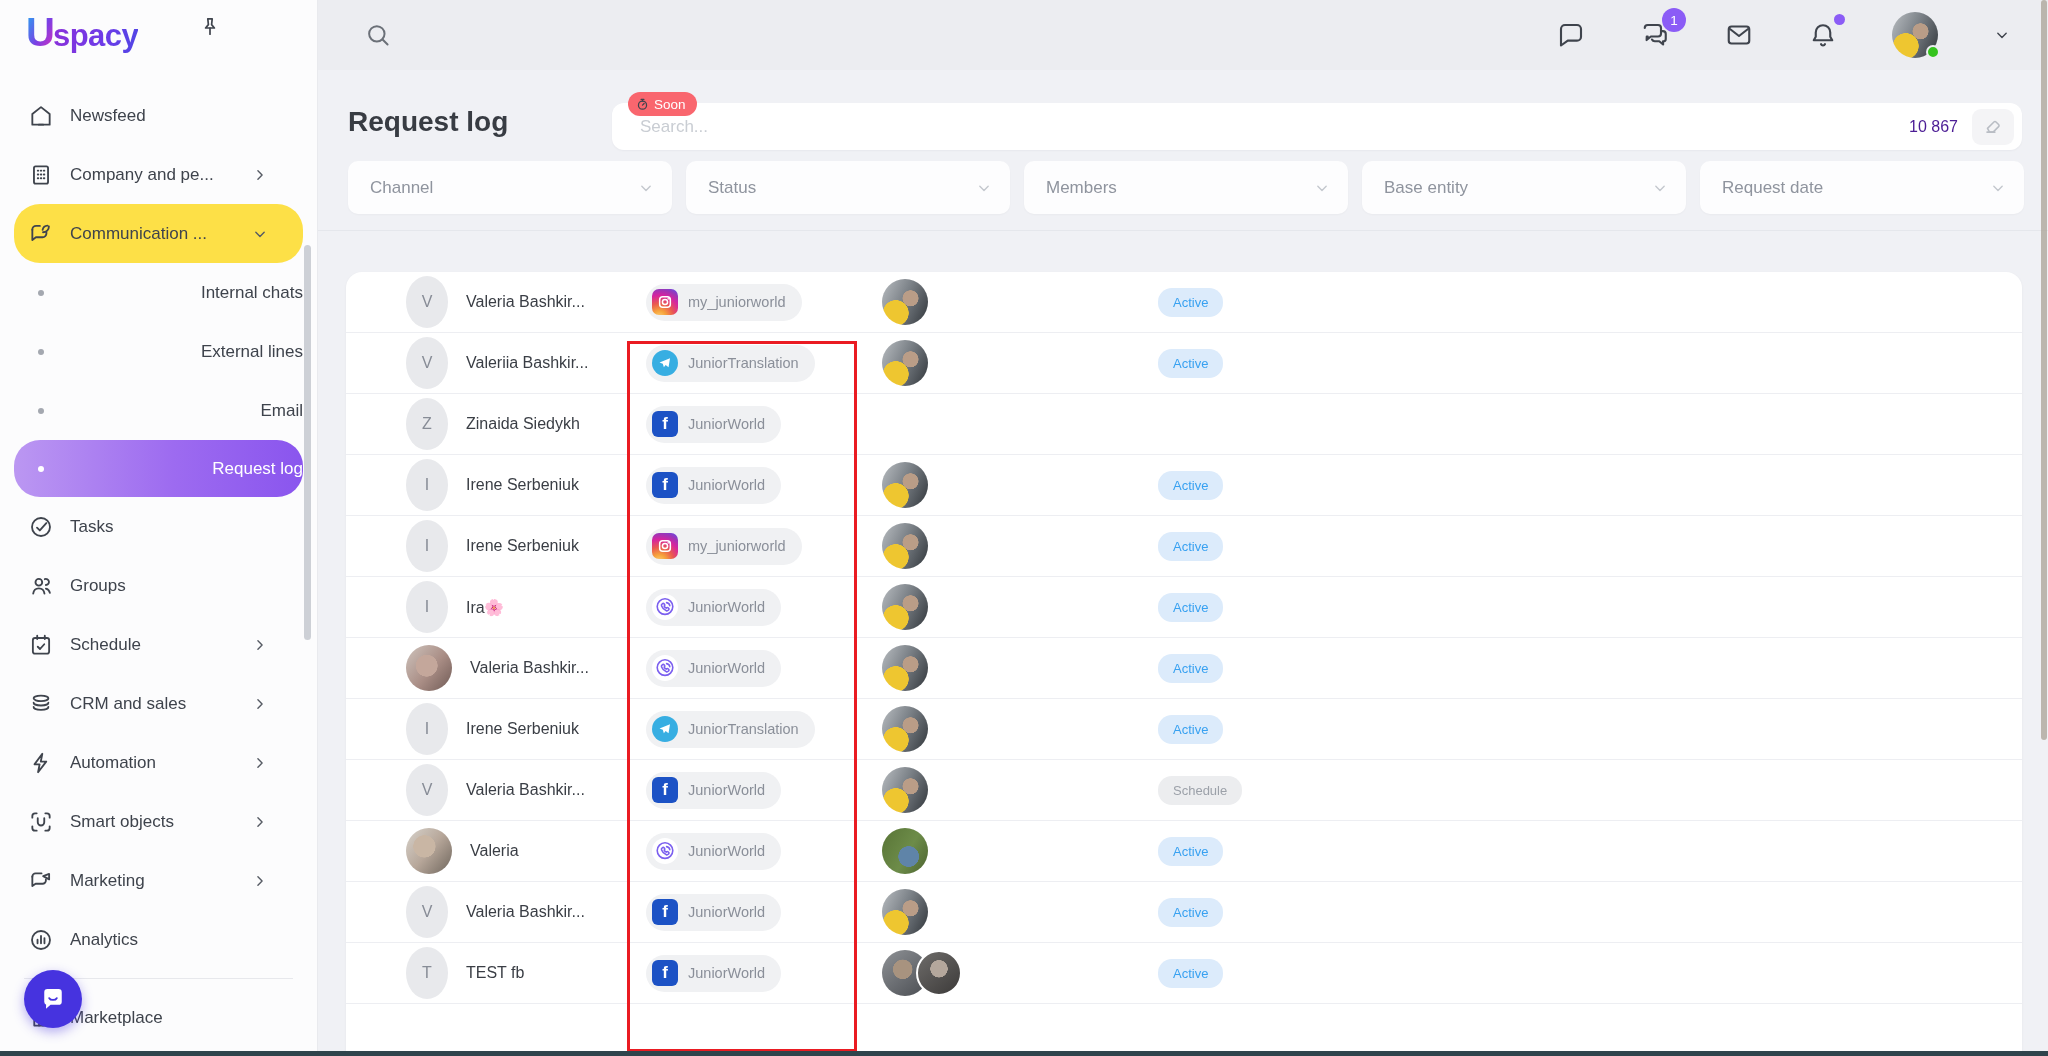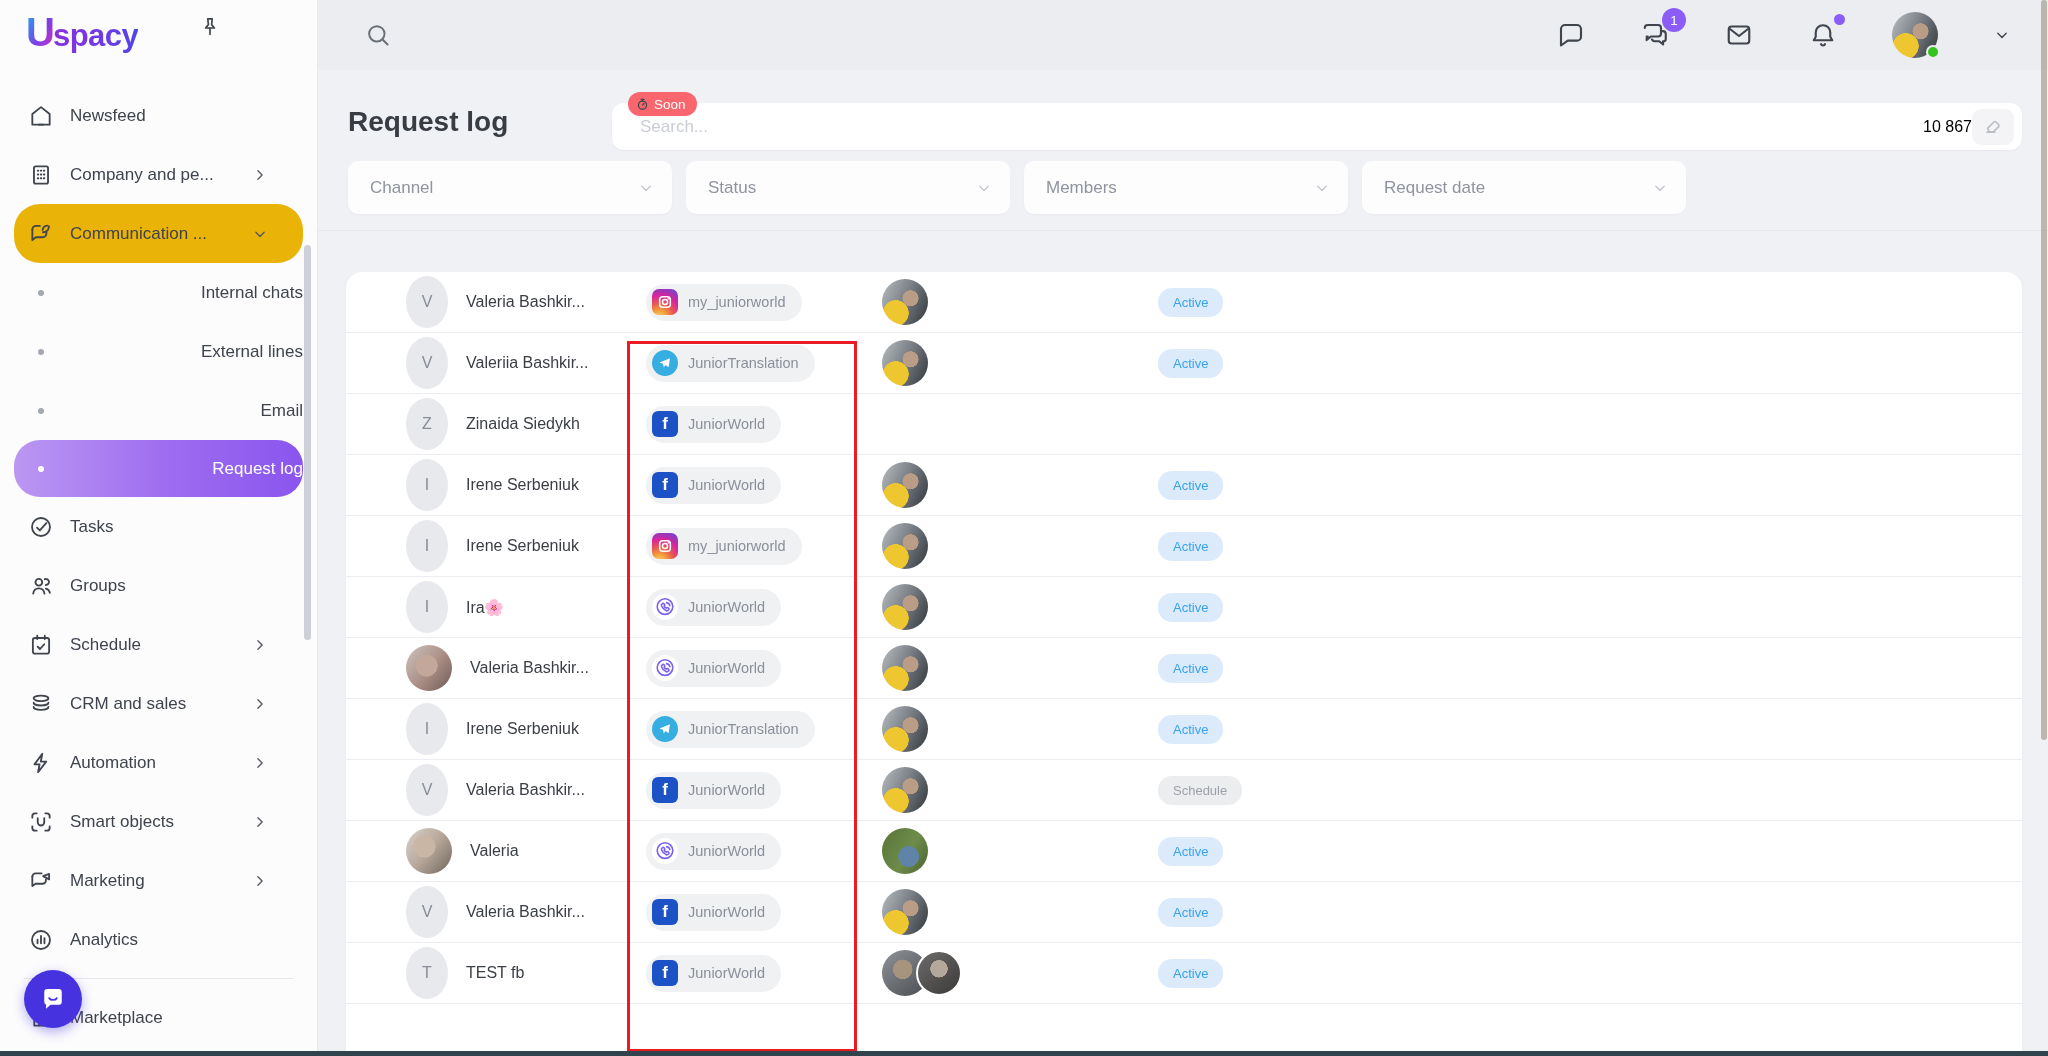--- a/index.html
+++ b/index.html
@@ -11,21 +11,21 @@
   
   #sidebar { position:absolute; left:0; top:0; width:318px; height:1056px; background:#FCFCFD; border-right:1px solid #E9EAEE; z-index:20; }
   .logo-row { height:64px; display:flex; align-items:center; padding:0 0 0 26px; position:relative; }
   .logo { display:flex; align-items:baseline; cursor:pointer; }
   .logo-mark { font-size:40px; font-weight:700; background:linear-gradient(120deg,#2E9BF0 10%,#7B3FE4 55%,#D52FBE 95%); -webkit-background-clip:text; background-clip:text; color:transparent; letter-spacing:-2px; }
   .logo-text { font-size:31px; font-weight:700; background:linear-gradient(100deg,#8B30D9 0%,#6D3BE8 60%,#4F46E5 100%); -webkit-background-clip:text; background-clip:text; color:transparent; letter-spacing:-0.5px; }
   .pin-btn { position:absolute; left:198px; top:15px; }
   .nav { position:absolute; top:86px; left:14px; right:14px; }
   .nav-item { position:relative; height:59px; display:flex; align-items:center; padding:0 14px; border-radius:26px; font-size:17px; cursor:pointer; }
   .nav-item .ic { width:26px; margin-right:16px; }
-  .nav-item.section-open { background:#eab308; }
+  .nav-item.section-open { background:#fde047; }
   .nav-item .chev { position:absolute; right:14px; color:#565B64; }
   .nav-sub { position:relative; height:59px; display:flex; align-items:center; border-radius:26px; font-size:17px; cursor:pointer;justify-content:space-between; }
   .nav-sub .bullet { width:6px; height:6px; border-radius:50%; background:#A4A8B0; margin:0 24px 0 24px; }
   .nav-sub .lbl { margin-left:16px; }
   .nav-sub.active { height:57px; background:linear-gradient(90deg,#BB97F2 0%,#9D6BF0 55%,#8A55EE 100%); color:#FFFFFF; }
   .nav-sub.active .bullet { background:#FFFFFF; }
   .nav-divider { border-top:1px solid #E7E8EC; margin:9px 10px; }
   #sidebar-scroll-thumb { position:absolute; left:304px; top:245px; width:7px; height:395px; background:#CDD0D6; border-radius:4px; }
 
   
@@ -37,21 +37,21 @@
   .tb-dot { position:absolute; top:-6px; right:-7px; width:11px; height:11px; border-radius:50%; background:#8B5CF6; }
   .tb-avatar { position:relative; width:46px; height:46px; border-radius:50%; cursor:pointer; }
   .tb-avatar .online { position:absolute; right:-2px; bottom:-1px; width:14px; height:14px; border-radius:50%; background:#35C31E; border:2px solid #ECEDF1; }
 
   
   #content { position:absolute; left:318px; top:70px; width:1730px; height:986px; background:#F0F1F5; }
   .page-title { position:absolute; left:30px; top:36px; font-size:28px; font-weight:700; color:#383C43; }
   .search-bar { position:absolute; left:294px; top:33px; width:1410px; height:47px; background:#FFFFFF; border-radius:12px; box-shadow:0 1px 2px rgba(30,33,40,0.04); display:flex; align-items:center; padding:0 8px 0 28px; }
   .search-bar input { flex:1; border:none; outline:none; font-size:17px; color:#3E434C; font-family:"Liberation Sans",sans-serif; background:transparent; }
   .search-bar input::placeholder { color:#C9CDD3; }
-  .search-count { color:#000000; font-size:16px; }
+  .search-count { color:#4c1d95; font-size:16px; margin-right:14px; }
   .erase-btn { width:42px; height:36px; background:#F4F4F6; border-radius:9px; display:flex; align-items:center; justify-content:center; color:#B9BDC4; cursor:pointer; }
   .soon-badge { position:absolute; left:310px; top:22px; height:24px; background:#F9666E; border-radius:13px; color:#fff; font-size:13.5px; display:flex; align-items:center; gap:4px; padding:0 11px 0 7px; z-index:5; }
   .filters { position:absolute; left:30px; top:91px; display:flex; gap:14px; }
   .filter-select { width:324px; height:53px; background:#FDFDFE; border-radius:10px; box-shadow:0 1px 2px rgba(30,33,40,0.03); display:flex; align-items:center; justify-content:space-between; padding:0 16px 0 22px; font-size:17px; color:#8F949E; cursor:pointer; }
   .filter-select .chev { color:#C4C8CE; }
   .filters-divider { position:absolute; left:0; right:0; top:160px; border-top:1px solid #E5E7EC; }
 
   
   .table-card { position:absolute; left:28px; top:202px; width:1676px; height:800px; background:#FFFFFF; border-radius:16px; box-shadow:0 1px 3px rgba(25,28,40,0.05); overflow:hidden; }
   .thead { position:relative; height:69px; background:#FAFAFC; border-bottom:1px solid #ECEDF1; display:grid; grid-template-columns:276px 246px 272px 1fr; align-items:center; }
@@ -380,20 +380,28 @@
       </div>
     <div class="filter-select">
         <span>Members</span>
         <span class="chev ic chev-slot">
           <svg width="20" height="20" viewBox="0 0 24 24" fill="none" stroke="currentColor" stroke-width="1.7" stroke-linecap="round" stroke-linejoin="round">
             <path d="m7 10 5 5 5-5"></path>
           </svg>
         </span>
       </div>
     <div class="filter-select">
+        <span>Base entity</span>
+        <span class="chev ic chev-slot">
+          <svg width="20" height="20" viewBox="0 0 24 24" fill="none" stroke="currentColor" stroke-width="1.7" stroke-linecap="round" stroke-linejoin="round">
+            <path d="m7 10 5 5 5-5"></path>
+          </svg>
+        </span>
+      </div>
+    <div class="filter-select">
         <span>Request date</span>
         <span class="chev ic chev-slot">
           <svg width="20" height="20" viewBox="0 0 24 24" fill="none" stroke="currentColor" stroke-width="1.7" stroke-linecap="round" stroke-linejoin="round">
             <path d="m7 10 5 5 5-5"></path>
           </svg>
         </span>
       </div>
   </div>
   <div class="filters-divider"></div>
 

